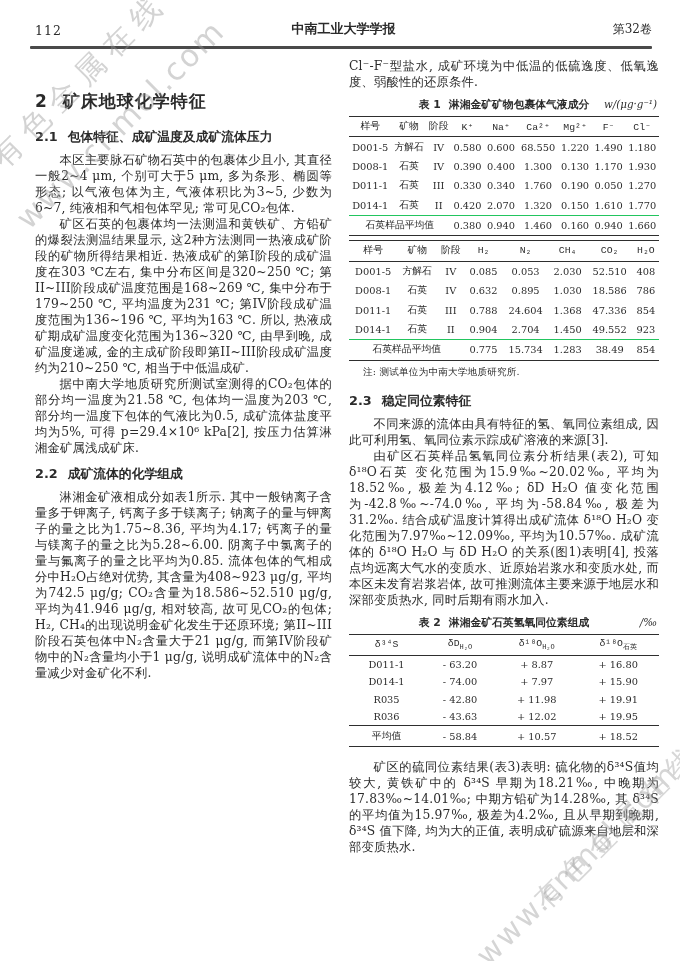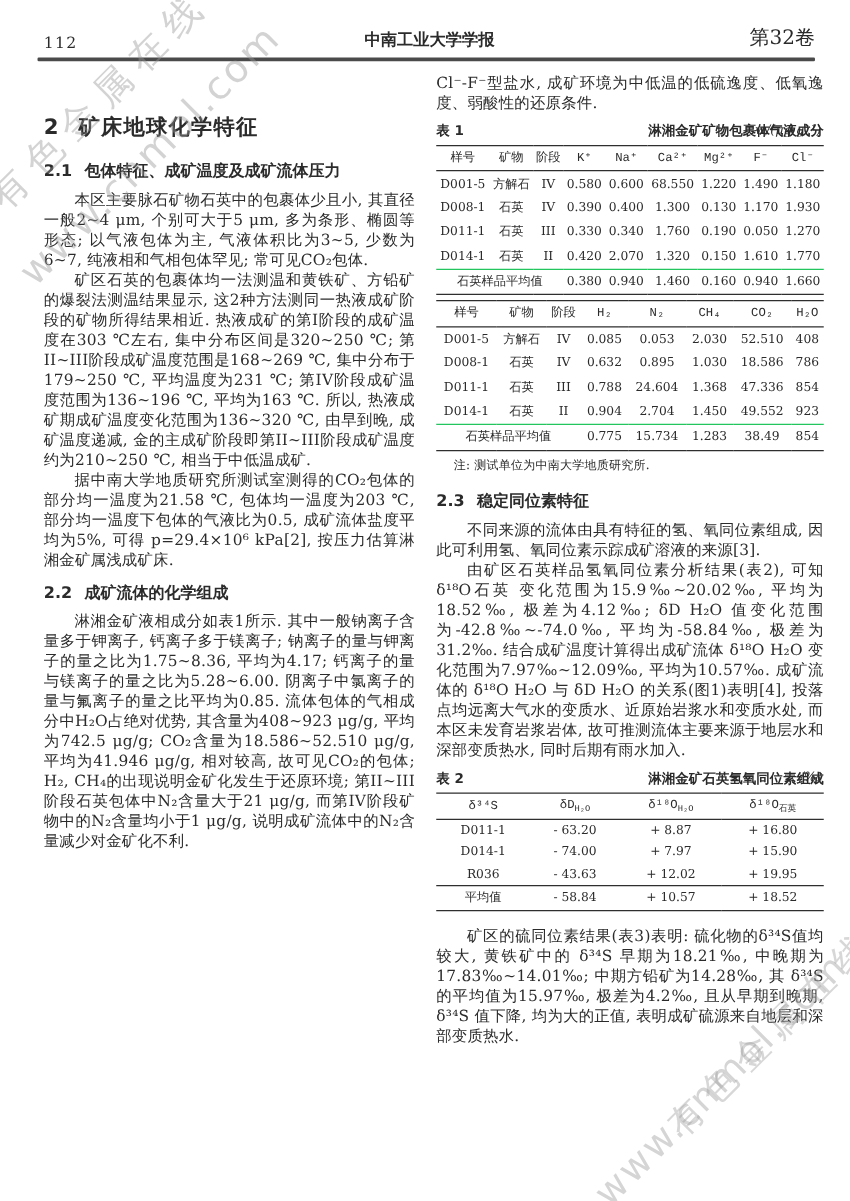--- a/index.html
+++ b/index.html
@@ -13,21 +13,21 @@
   }
   
   .runhead {
     position:absolute; top:20px; left:35px; right:28px;
     display:flex; align-items:flex-end;
     font-size:12px;
   }
   .runhead .pageno { width:80px; font-size:12.5px; letter-spacing:1px; }
   .runhead .jtitle { flex:1; text-align:center; font-weight:bold; font-size:13px;
     font-family:"DejaVu Sans","Liberation Sans",sans-serif; }
-  .runhead .vol { width:80px; text-align:right; font-size:16px; }
+  .runhead .vol { width:80px; text-align:right; font-size:12px; }
   .headrule {
     position:absolute; top:46px; left:30px; width:622px; height:3px;
     background:#4a4a4a; border-radius:1px;
   }
   
   .cols {
     position:absolute; top:58px; left:35px; width:624px;
     display:flex; gap:17px;
   }
   .col-left  { width:297px; }
@@ -46,21 +46,21 @@
   .sub-heading {
     margin-top:10px; margin-bottom:6px;
     font-family:"DejaVu Sans","Liberation Sans",sans-serif;
     font-weight:bold; font-size:12.8px;
     display:flex; align-items:baseline; gap:10px;
   }
   .sub-heading.first { margin-top:4px; }
   
   .tblwrap { margin-top:8px; margin-bottom:6px; }
   .tcaption {
-    position:relative; display:flex; justify-content:space-between; align-items:baseline;
+    position:relative; display:flex; justify-content:center; align-items:baseline;
     gap:8px; font-size:10.8px; margin-bottom:4px;
     font-family:"DejaVu Sans","Liberation Sans",sans-serif; font-weight:bold;
   }
   .tcaption .unit {
     position:absolute; right:2px; font-weight:normal; font-style:italic;
     font-family:"DejaVu Serif","Liberation Serif",serif; font-size:10.3px;
   }
   table.jtable {
     width:100%; border-collapse:collapse; font-size:9.8px;
     border-top:1.8px solid #2e2e2e; border-bottom:1.8px solid #2e2e2e;
@@ -305,20 +305,26 @@
               <td>+ 8.87</td>
               <td>+ 16.80</td>
             </tr>
             <tr>
               <td>D014-1</td>
               <td>- 74.00</td>
               <td>+ 7.97</td>
               <td>+ 15.90</td>
             </tr>
             <tr>
+              <td>R035</td>
+              <td>- 42.80</td>
+              <td>+ 11.98</td>
+              <td>+ 19.91</td>
+            </tr>
+            <tr>
               <td>R036</td>
               <td>- 43.63</td>
               <td>+ 12.02</td>
               <td>+ 19.95</td>
             </tr>
             <tr class="lastavg">
               <td>平均值</td>
               <td>- 58.84</td>
               <td>+ 10.57</td>
               <td>+ 18.52</td>

